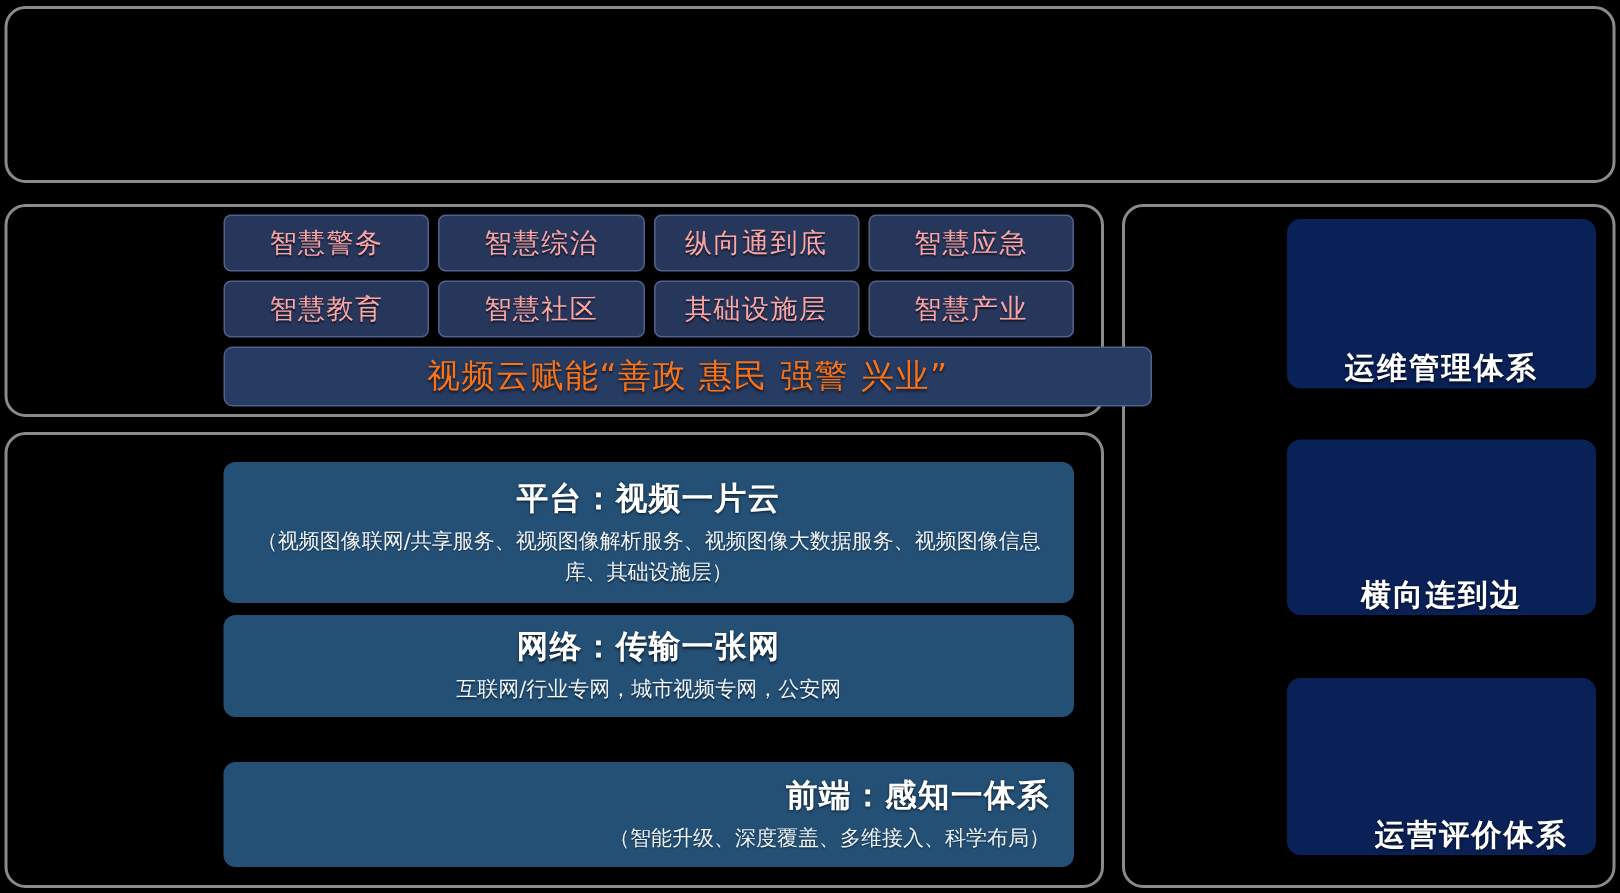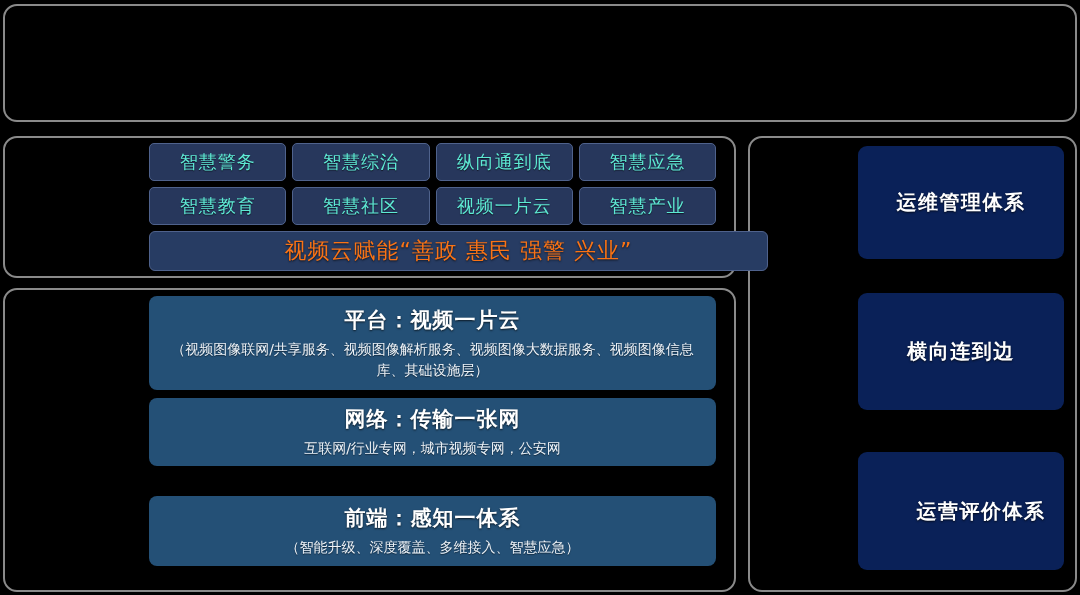--- a/index.html
+++ b/index.html
@@ -22,58 +22,58 @@
   
   .app-grid{
     position:absolute; left:149px; top:143px;
     width:567px; display:grid;
     grid-template-columns:repeat(4,1fr);
     gap:6px 6px;
   }
   .app-box{
     height:38px; display:flex; align-items:center; justify-content:center;
     background:#27375c; border:1px solid #4f628c; border-radius:5px;
-    color:#5eead4; font-size:18px; letter-spacing:1px;
+    color:#fca5a5; font-size:18px; letter-spacing:1px;
     text-shadow:0 1px 1px rgba(0,0,0,.6);
   }
 
   
   .banner{
     position:absolute; left:149px; top:231px; width:619px; height:40px;
     display:flex; align-items:center; justify-content:center;
     background:#273c63; border:1px solid #4f628c; border-radius:6px;
     color:#f97316; font-size:22px; font-weight:normal; letter-spacing:1px;
     text-shadow:0 1px 2px rgba(0,0,0,.7);
   }
 
   
   .layer{
     position:absolute; left:149px; width:567px;
     background:#245076; border-radius:8px;
     display:flex; flex-direction:column; align-items:center; justify-content:center;
-    padding:6px 16px; color:#ffffff; text-align:center;
+    padding:6px 16px; color:#ffffff; text-align:center;margin-top:12px;
   }
   #layer-platform { top:296px; height:94px; }
   #layer-network  { top:398px; height:68px; }
-  #layer-frontend { top:496px; height:70px; }
+  #layer-frontend { top:496px; height:70px;align-items:flex-end; }
 
   .layer-title{
     font-size:21px; font-weight:bold; letter-spacing:1px;
     text-shadow:0 1px 2px rgba(0,0,0,.7); margin-bottom:5px;
   }
   .layer-sub{
     font-size:14px; line-height:1.45; color:#eef3f8;
     text-shadow:0 1px 1px rgba(0,0,0,.5);
   }
 
   
   .pillar{
     position:absolute; left:858px; width:206px;
     background:#0a2158; border-radius:9px;
-    display:flex; align-items:center; justify-content:center;
+    display:flex; align-items:flex-end; justify-content:center;
     color:#ffffff; font-size:20px; font-weight:bold; letter-spacing:1.5px;
     text-shadow:0 1px 2px rgba(0,0,0,.7);
   }
   #pillar-0 { top:146px; height:113px; }
   #pillar-1 { top:293px; height:117px; }
   #pillar-2 { top:452px; height:118px;padding-left:40px; }
 </style>
 </head>
 <body>
 
@@ -100,21 +100,21 @@
     <div class="app-box">
       <span>智慧应急</span>
     </div>
     <div class="app-box">
       <span>智慧教育</span>
     </div>
     <div class="app-box">
       <span>智慧社区</span>
     </div>
     <div class="app-box">
-      <span>视频一片云</span>
+      <span>其础设施层</span>
     </div>
     <div class="app-box">
       <span>智慧产业</span>
     </div>
   </div>
 
   <div class="banner">
     <span>视频云赋能“善政 惠民 强警 兴业”</span>
   </div>
 
@@ -123,21 +123,21 @@
     <div class="layer-sub">（视频图像联网/共享服务、视频图像解析服务、视频图像大数据服务、视频图像信息库、其础设施层）</div>
   </div>
 
   <div class="layer" id="layer-network">
     <div class="layer-title">网络：传输一张网</div>
     <div class="layer-sub">互联网/行业专网，城市视频专网，公安网</div>
   </div>
 
   <div class="layer" id="layer-frontend">
     <div class="layer-title">前端：感知一体系</div>
-    <div class="layer-sub">（智能升级、深度覆盖、多维接入、智慧应急）</div>
+    <div class="layer-sub">（智能升级、深度覆盖、多维接入、科学布局）</div>
   </div>
 
   <div class="pillar" id="pillar-0">
     <span>运维管理体系</span>
   </div>
   <div class="pillar" id="pillar-1">
     <span>横向连到边</span>
   </div>
   <div class="pillar" id="pillar-2">
     <span>运营评价体系</span>

